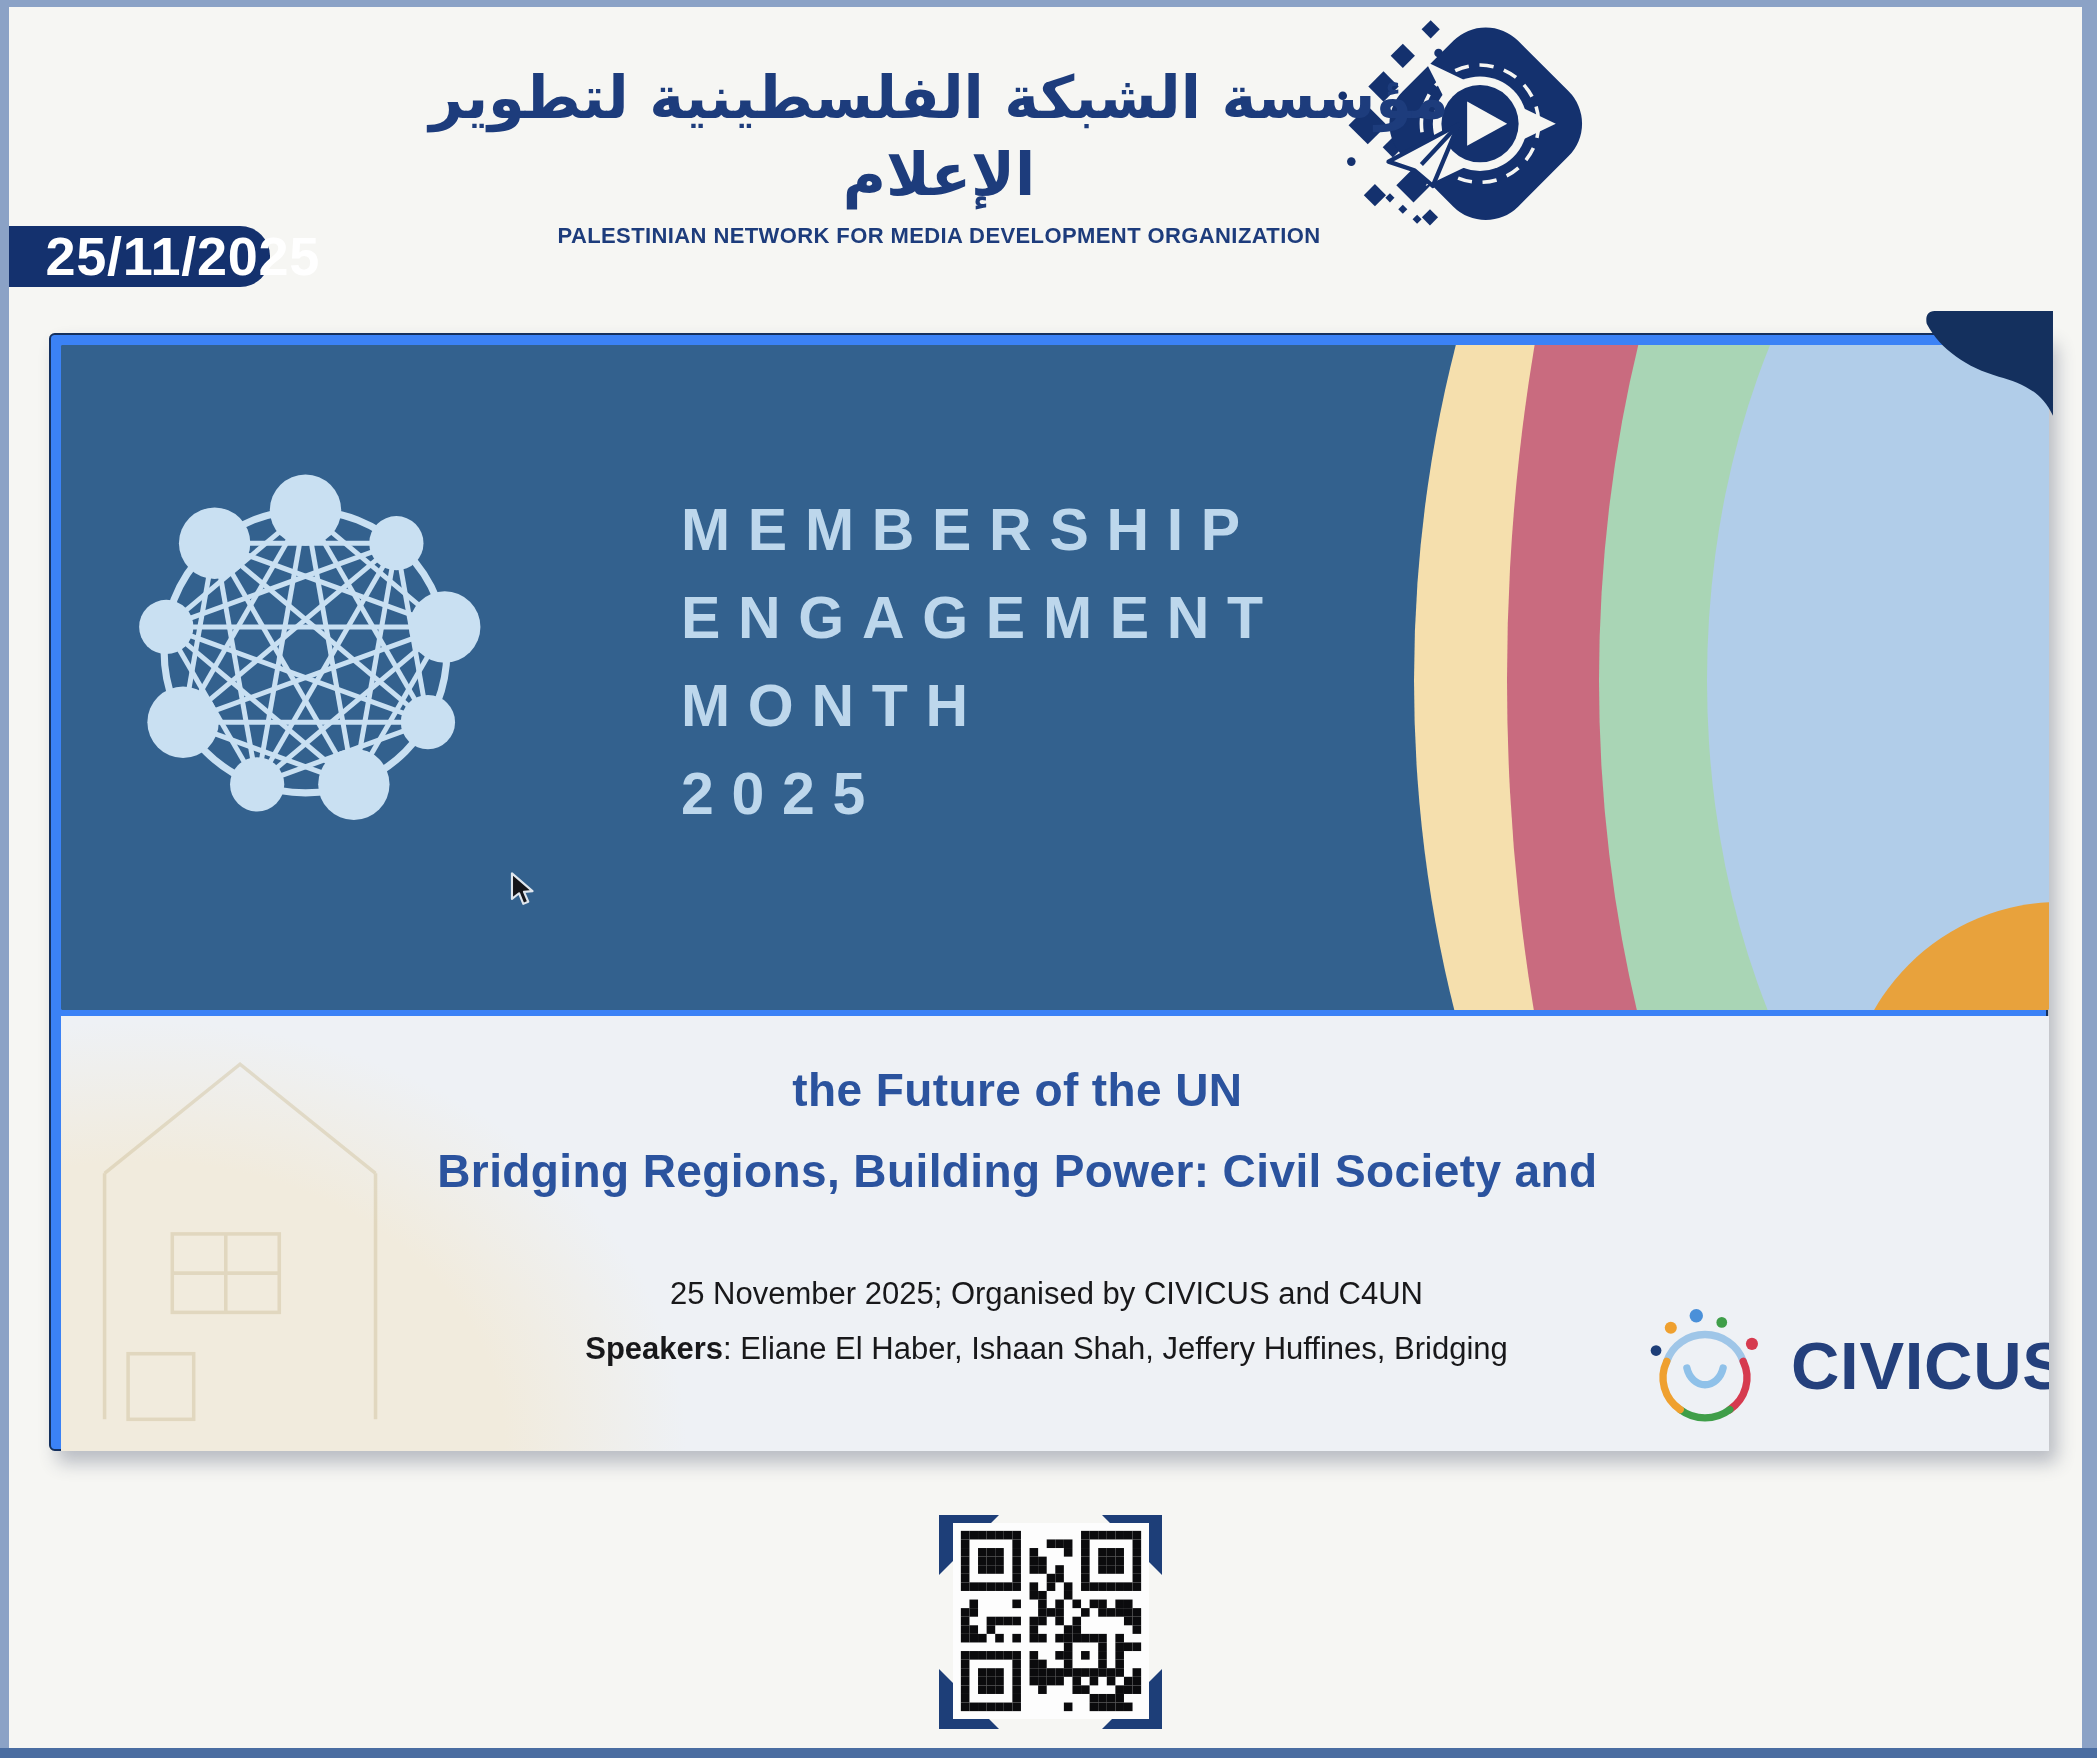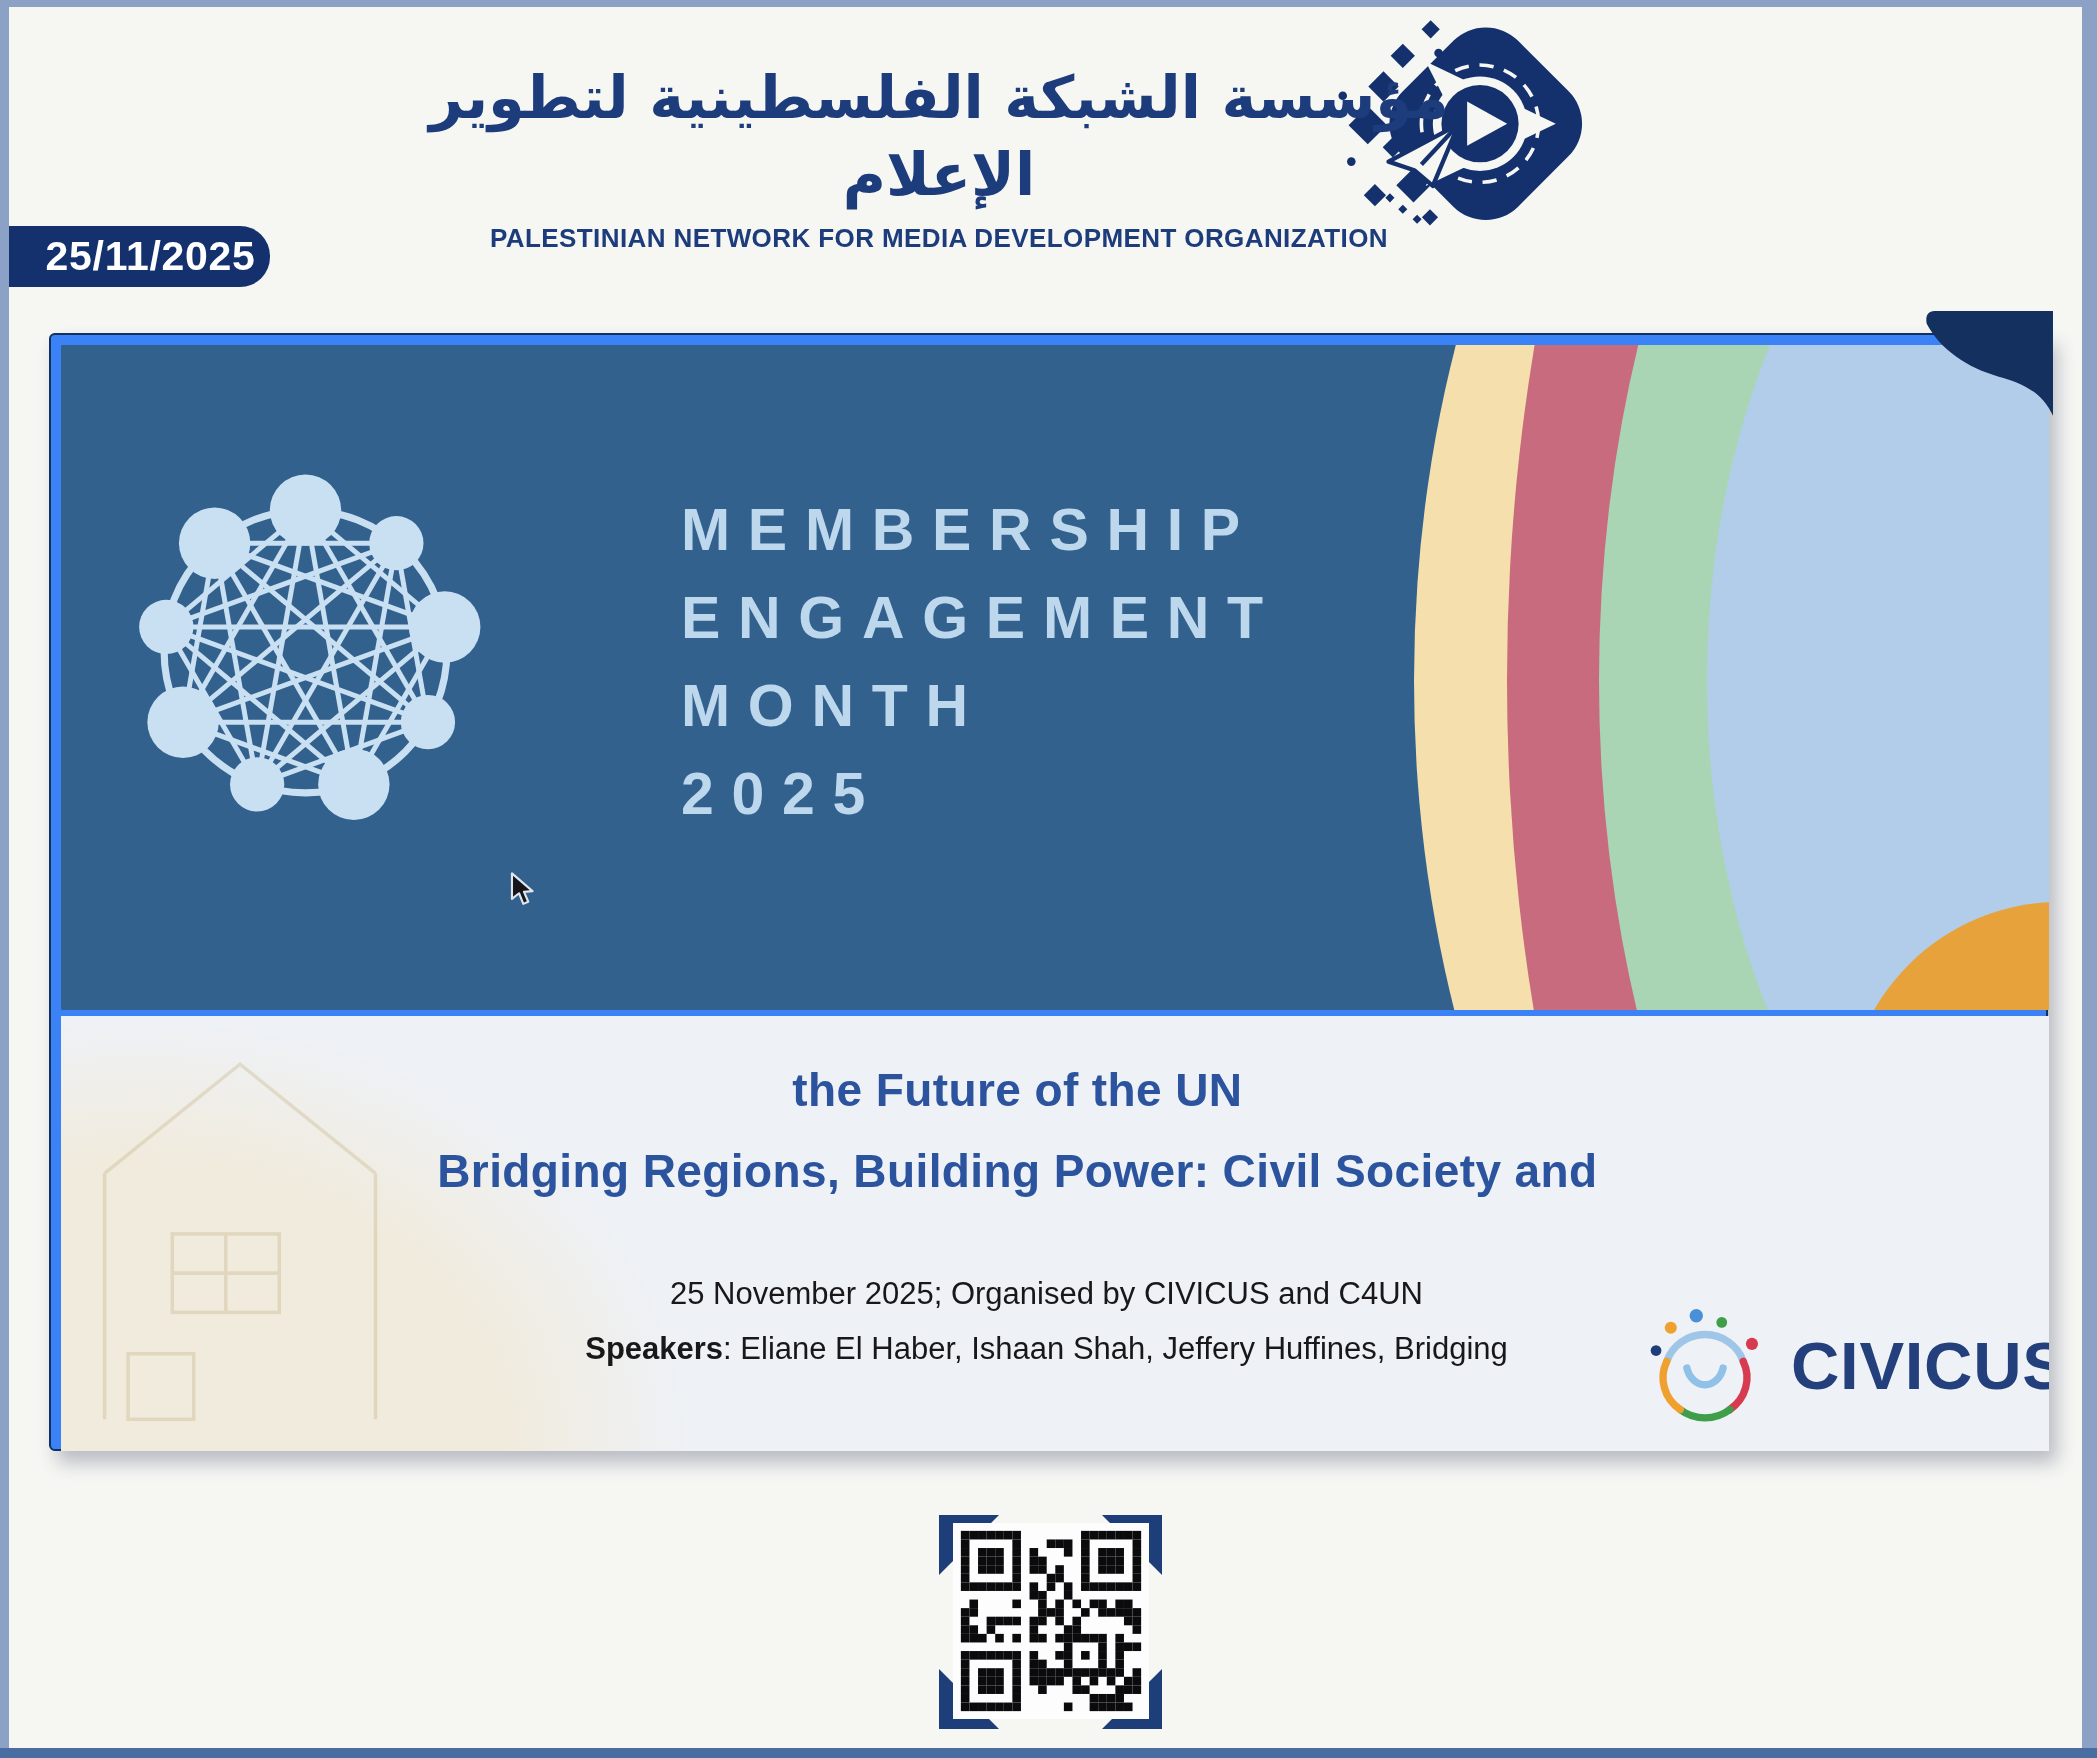--- a/index.html
+++ b/index.html
@@ -10,28 +10,28 @@
   }
   
   .frame-top{position:absolute;left:0;top:0;width:2097px;height:7.1px;background:#8ba2c6;z-index:6;}
   .frame-left{position:absolute;left:0;top:0;width:8.6px;height:1758px;background:#8ba2c6;z-index:6;}
   .frame-right{position:absolute;left:2082px;top:0;width:15.7px;height:1758px;background:#8ba2c6;z-index:6;}
   .bottom-bar{position:absolute;left:0;top:1748px;width:2097px;height:10.7px;background:#4a6da1;z-index:7;}
 
   
   .header-text{position:absolute;left:382px;top:60px;width:1114px;text-align:center;z-index:2;}
   .title-ar{direction:rtl;font-family:"DejaVu Sans",sans-serif;font-weight:700;font-size:59px;line-height:1.3;color:#1d3c7c;}
-  .title-en{margin-top:10px;font-weight:700;font-size:26px;letter-spacing:0.4px;color:#1d3c7c;}
+  .title-en{margin-top:10px;font-weight:700;font-size:22px;letter-spacing:0.4px;color:#1d3c7c;}
   .title-acronym{margin-top:13px;font-weight:700;font-size:24px;letter-spacing:11.4px;color:#1d3c7c;}
   .pnmd-logo{position:absolute;left:1317px;top:10px;width:286px;height:236px;z-index:1;}
 
   .date-badge{
     position:absolute;left:8.6px;top:226px;width:261px;height:61px;z-index:3;
     background:#14316e;border-radius:0 30px 30px 0;
-    color:#ffffff;font-weight:700;font-size:41px;line-height:61px;
+    color:#ffffff;font-weight:700;font-size:54px;line-height:61px;
     padding-left:37px;box-sizing:border-box;letter-spacing:0.7px;
   }
 
   
   .card{
     position:absolute;left:49px;top:333px;width:1999px;height:1118px;box-sizing:border-box;
     background:#3b82f6;border:2.9px solid #14305e;border-radius:5.7px;padding:10px;
     box-shadow:8.6px 11.4px 18.6px rgba(45,55,85,.30);z-index:2;
   }
   .banner{

